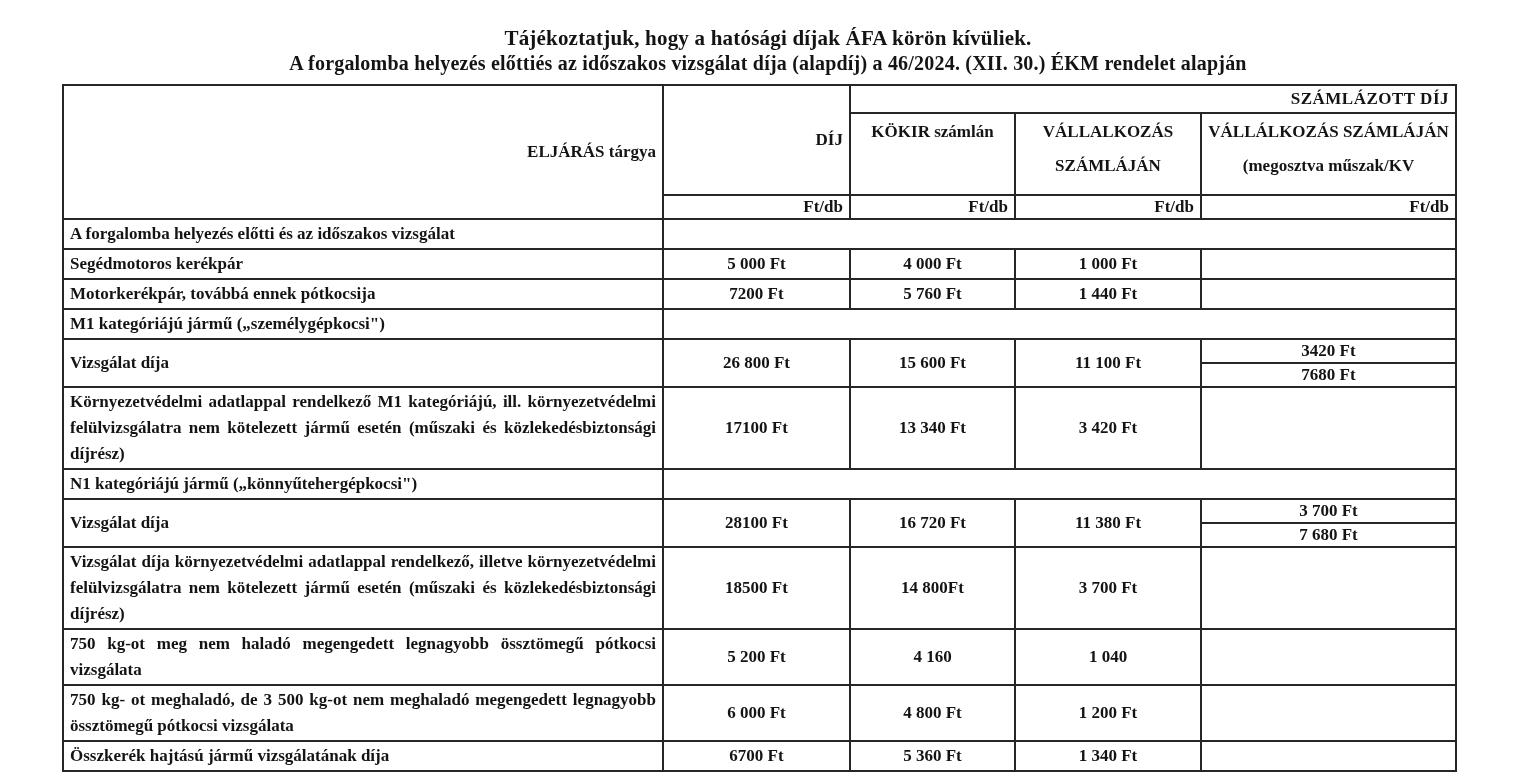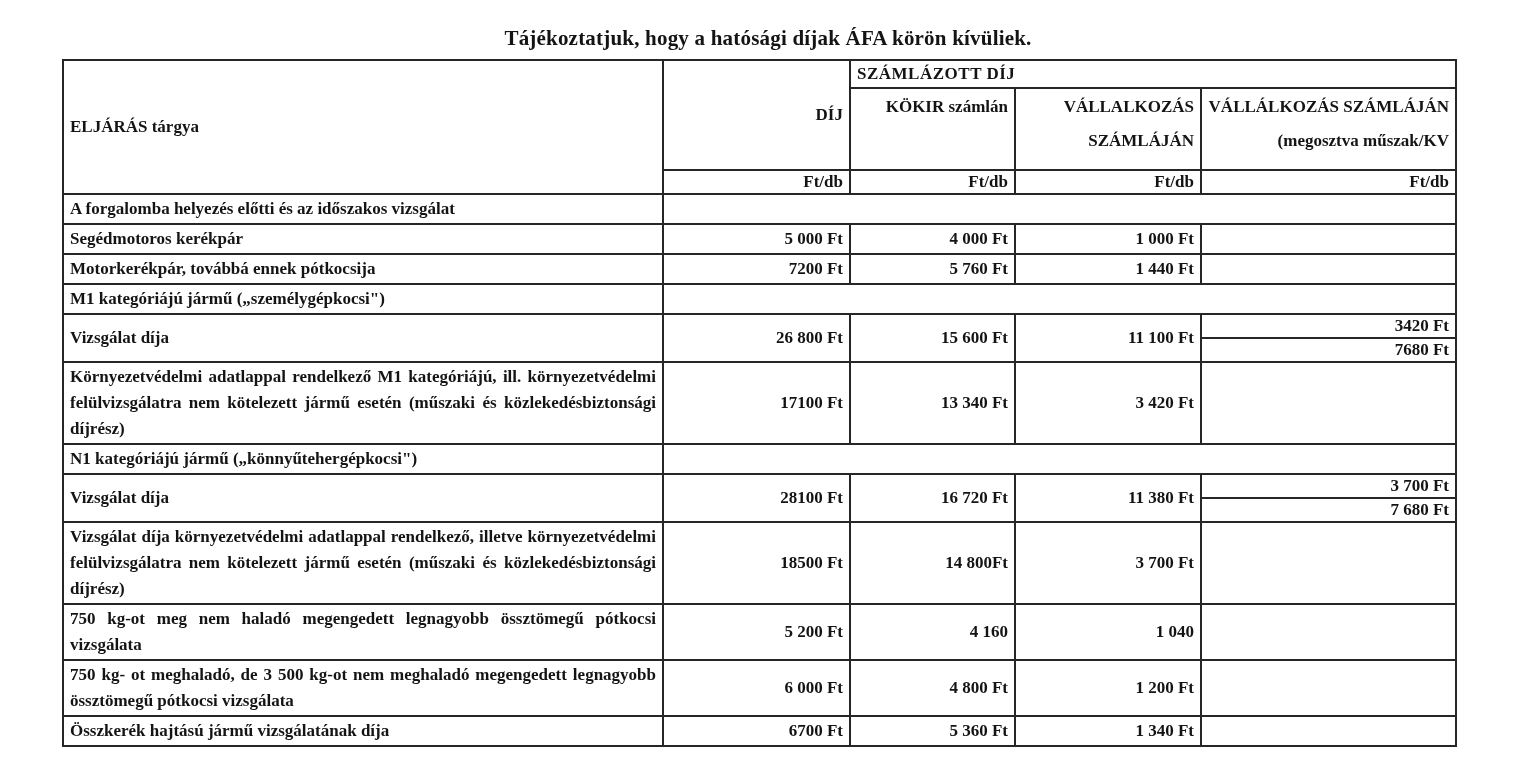--- a/index.html
+++ b/index.html
@@ -35,39 +35,39 @@
     font-weight: bold;
   }
   table.fee-table td {
     border: 2px solid #262626;
     padding: 1px 6px;
     font-size: 17px;
     overflow: hidden;
   }
   
   td.h-subject {
-    text-align: left;
+    text-align: right;
     vertical-align: middle;
     font-size: 18px;
   }
   td.h-fee {
     text-align: right;
     vertical-align: middle;
     font-size: 18px;
   }
   td.h-billed {
-    text-align: left;
+    text-align: right;
     vertical-align: middle;
     height: 24px;
     font-size: 17px;
     letter-spacing: 0.5px;
     border-radius: 14px;
   }
   td.h-sub {
-    text-align: right;
+    text-align: center;
     vertical-align: top;
     height: 78px;
     line-height: 2.0;
     font-size: 16.5px;
   }
   td.h-unit {
     text-align: right;
     vertical-align: middle;
     height: 20px;
     font-size: 16px;
@@ -76,35 +76,36 @@
   td.label {
     text-align: justify;
     text-align-last: left;
     vertical-align: middle;
     line-height: 26px;
     padding-left: 7px;
     padding-right: 10px;
     border-radius: 7px;
   }
   td.num {
-    text-align: right;
+    text-align: center;
     vertical-align: middle;
   }
   tr.r28 td { height: 24px; }
   tr.r24 td { height: 20px; }
   tr.r54 td { height: 50px; }
   tr.r80 td { height: 76px; margin-left: 48px; }
 </style>
 </head>
 <body>
 
 <div class="page">
 
   <div class="title-block">
     <div class="title-line1">Tájékoztatjuk, hogy a hatósági díjak ÁFA körön kívüliek.</div>
+    <div class="title-line2">A forgalomba helyezés előttiés az időszakos vizsgálat díja (alapdíj) a 46/2024. (XII. 30.) ÉKM rendelet alapján</div>
   </div>
 
   <table class="fee-table">
     <colgroup>
       <col style="width:600px">
         <col style="width:187px">
         <col style="width:165px">
         <col style="width:186px">
         <col style="width:255px">
     </colgroup>

